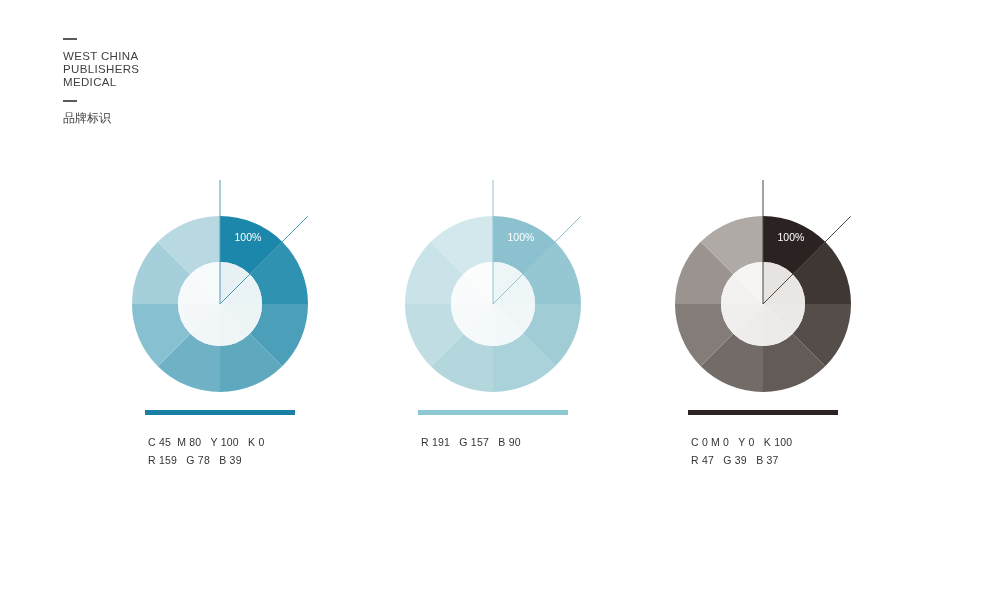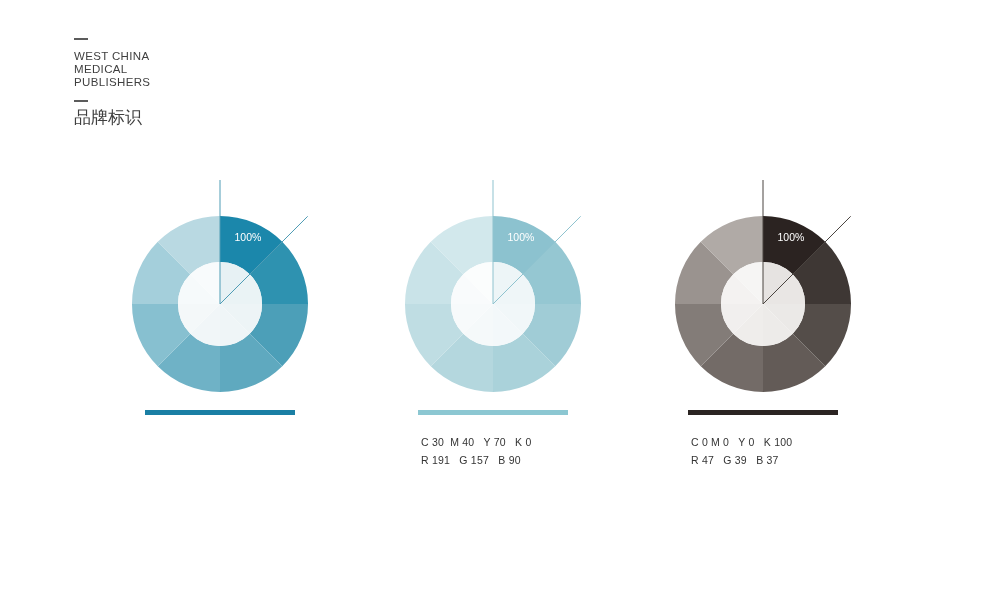--- a/index.html
+++ b/index.html
@@ -11,21 +11,21 @@
     height: 600px;
     background: #ffffff;
     font-family: "Liberation Sans", "DejaVu Sans", sans-serif;
     overflow: hidden;
     position: relative;
   }
 
   
   #header-block {
     position: absolute;
-    left: 74px;
+    left: 63px;
     top: 38px;
     width: 220px;
   }
   .rule-dash {
     width: 14px;
     height: 2px;
     background: #5b5b5b;
     margin: 0 0 10px 0;
   }
   .rule-dash.second {
@@ -36,21 +36,21 @@
     font-size: 11.5px;
     line-height: 13.2px;
     letter-spacing: 0.35px;
     color: #3f3f3f;
     font-weight: 400;
   }
   #brand-name-lines div {
     white-space: nowrap;
   }
   #subtitle-lines {
-    font-size: 17px;
+    font-size: 12px;
     line-height: 14px;
     color: #3f3f3f;
   }
   #subtitle-lines div {
     white-space: nowrap;
   }
 
   
   .wheel-group {
     position: absolute;
@@ -95,22 +95,22 @@
     font-family: "Liberation Sans", "DejaVu Sans", sans-serif;
   }
 </style>
 </head>
 <body>
 
 <div id="header-block">
   <div class="rule-dash"></div>
   <div id="brand-name-lines">
     <div>WEST CHINA</div>
+    <div>PUBLISHERS</div>
     <div>MEDICAL</div>
-    <div>PUBLISHERS</div>
   </div>
   <div class="rule-dash second"></div>
   <div id="subtitle-lines">
     <div>品牌标识</div>
   </div>
 </div>
 
 <div class="wheel-group" id="wheel-group-0">
   <div class="wheel-svg-wrap">
       <svg width="260" height="230" viewBox="0 0 260 230">
@@ -129,20 +129,24 @@
         <path d="M 130 132 L 130 174 A 42 42 0 0 1 100.301515190165 161.698484809835 Z" fill="#f1f6f8"></path>
         <path d="M 130 132 L 100.301515190165 161.698484809835 A 42 42 0 0 1 88 132 Z" fill="#f4f8f9"></path>
         <path d="M 130 132 L 88 132 A 42 42 0 0 1 100.30151519016499 102.301515190165 Z" fill="#f6fafb"></path>
         <path d="M 130 132 L 100.30151519016499 102.301515190165 A 42 42 0 0 1 130 90 Z" fill="#f8fbfc"></path>
         <line x1="130" y1="8" x2="130" y2="132" stroke="#4f9cb5" stroke-width="1"></line>
         <line x1="130" y1="132" x2="217.68124086713192" y2="44.31875913286811" stroke="#4f9cb5" stroke-width="1"></line>
         <text x="157.93589056265157" y="68.55679412667607" text-anchor="middle" class="pct-label">100%</text>
       </svg>
     </div>
   <div class="swatch-bar" style="background: rgb(26, 127, 164);"></div>
+  <div class="spec-lines">
+    <div>C 45  M 80   Y 100   K 0</div>
+    <div>R 159   G 78   B 39</div>
+  </div>
 </div>
 
 <div class="wheel-group" id="wheel-group-1">
   <div class="wheel-svg-wrap">
       <svg width="260" height="230" viewBox="0 0 260 230">
         <path d="M 130 44 A 88 88 0 0 1 192.22539674441617 69.77460325558383 L 159.698484809835 102.301515190165 A 42 42 0 0 0 130 90 Z" fill="#8cc2cf"></path>
         <path d="M 192.22539674441617 69.77460325558383 A 88 88 0 0 1 218 132 L 172 132 A 42 42 0 0 0 159.698484809835 102.301515190165 Z" fill="#95c7d2"></path>
         <path d="M 218 132 A 88 88 0 0 1 192.22539674441617 194.22539674441617 L 159.698484809835 161.698484809835 A 42 42 0 0 0 172 132 Z" fill="#a0ccd6"></path>
         <path d="M 192.22539674441617 194.22539674441617 A 88 88 0 0 1 130 220 L 130 174 A 42 42 0 0 0 159.698484809835 161.698484809835 Z" fill="#aad2da"></path>
         <path d="M 130 220 A 88 88 0 0 1 67.77460325558383 194.22539674441617 L 100.301515190165 161.698484809835 A 42 42 0 0 0 130 174 Z" fill="#b4d7de"></path>
@@ -157,21 +161,20 @@
         <path d="M 130 132 L 100.301515190165 161.698484809835 A 42 42 0 0 1 88 132 Z" fill="#f7fafb"></path>
         <path d="M 130 132 L 88 132 A 42 42 0 0 1 100.30151519016499 102.301515190165 Z" fill="#f9fbfc"></path>
         <path d="M 130 132 L 100.30151519016499 102.301515190165 A 42 42 0 0 1 130 90 Z" fill="#fbfdfd"></path>
         <line x1="130" y1="8" x2="130" y2="132" stroke="#8fc3cf" stroke-width="1"></line>
         <line x1="130" y1="132" x2="217.68124086713192" y2="44.31875913286811" stroke="#8fc3cf" stroke-width="1"></line>
         <text x="157.93589056265157" y="68.55679412667607" text-anchor="middle" class="pct-label">100%</text>
       </svg>
     </div>
   <div class="swatch-bar" style="background: rgb(140, 199, 210);"></div>
   <div class="spec-lines">
-    <div>C 30  M 40   Y 70   K 0</div>
     <div>R 191   G 157   B 90</div>
   </div>
 </div>
 
 <div class="wheel-group" id="wheel-group-2">
   <div class="wheel-svg-wrap">
       <svg width="260" height="230" viewBox="0 0 260 230">
         <path d="M 130 44 A 88 88 0 0 1 192.22539674441617 69.77460325558383 L 159.698484809835 102.301515190165 A 42 42 0 0 0 130 90 Z" fill="#2b2321"></path>
         <path d="M 192.22539674441617 69.77460325558383 A 88 88 0 0 1 218 132 L 172 132 A 42 42 0 0 0 159.698484809835 102.301515190165 Z" fill="#3e3734"></path>
         <path d="M 218 132 A 88 88 0 0 1 192.22539674441617 194.22539674441617 L 159.698484809835 161.698484809835 A 42 42 0 0 0 172 132 Z" fill="#544d49"></path>

